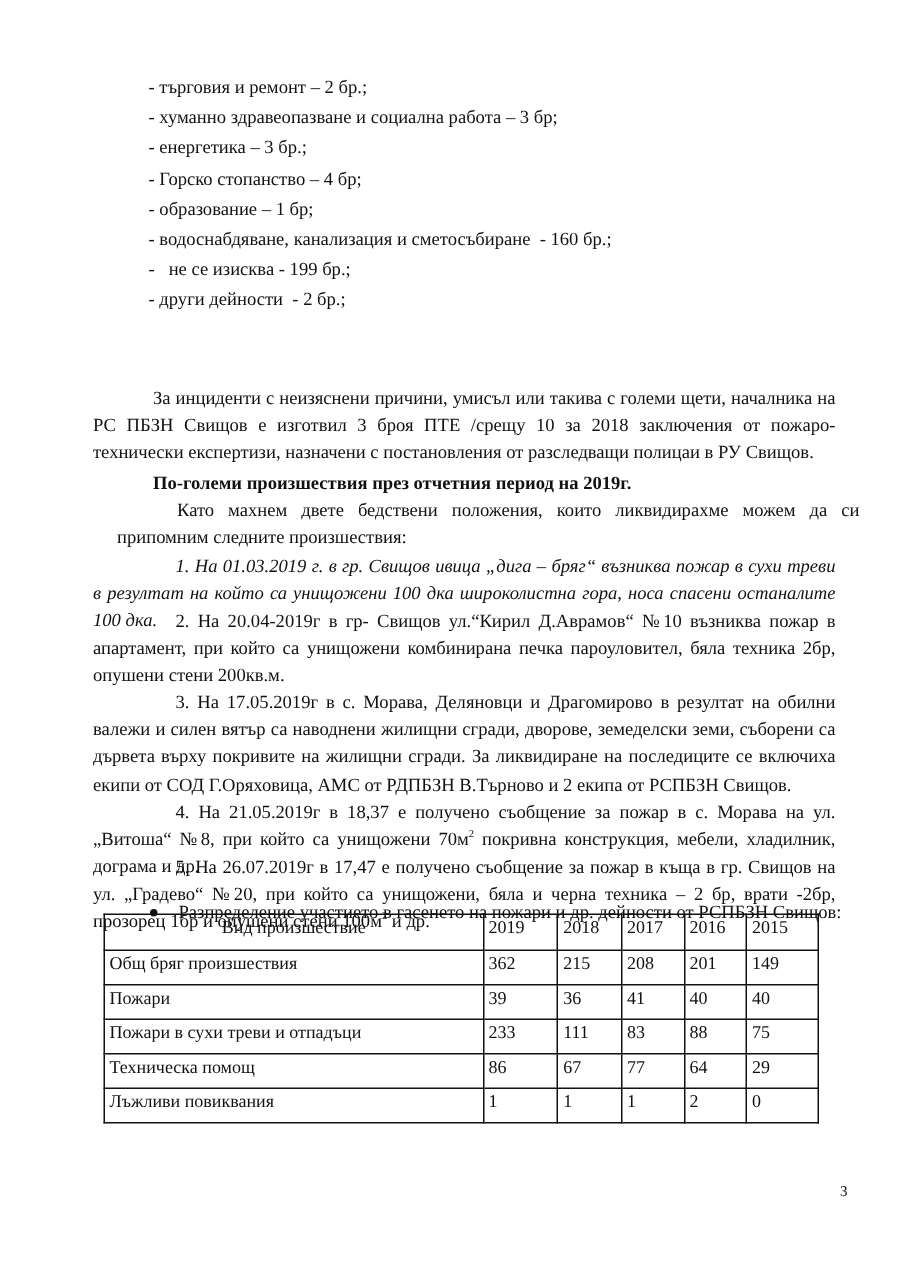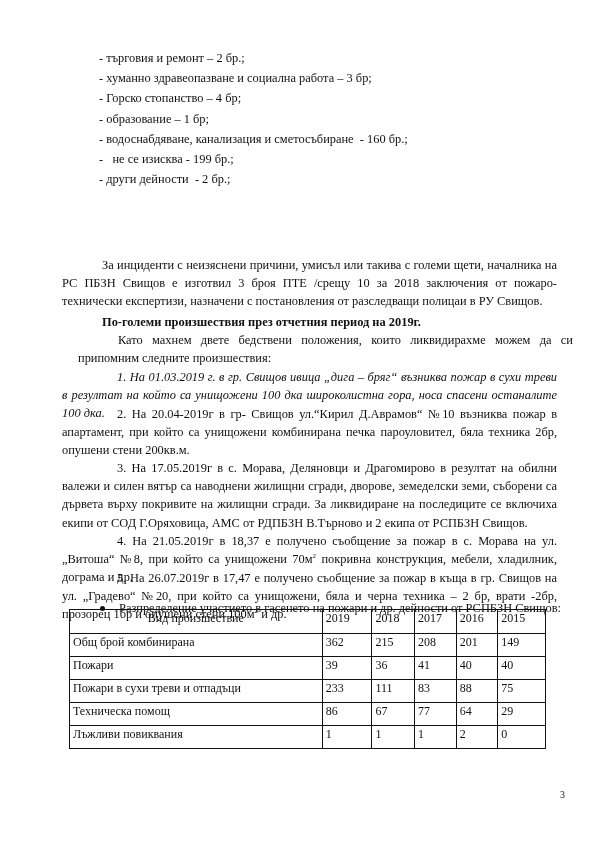--- a/index.html
+++ b/index.html
@@ -46,20 +46,21 @@
   .page-num { position: absolute; left: 560px; top: 789px; font-size: 10px; }
 </style>
 </head>
 <body>
 
 <div class="page">
 
   <div class="list">
     <div class="list-item">- търговия и ремонт – 2 бр.;</div>
     <div class="list-item">- хуманно здравеопазване и социална работа – 3 бр;</div>
+    <div class="list-item">- енергетика – 3 бр.;</div>
     <div class="list-item">- Горско стопанство – 4 бр;</div>
     <div class="list-item">- образование – 1 бр;</div>
     <div class="list-item">- водоснабдяване, канализация и сметосъбиране  - 160 бр.;</div>
     <div class="list-item">-   не се изисква - 199 бр.;</div>
     <div class="list-item">- други дейности  - 2 бр.;</div>
   </div>
 
   <div class="para p-expert">За инциденти с неизяснени причини, умисъл или такива с големи щети, началника на РС ПБЗН Свищов е изготвил 3 броя  ПТЕ /срещу 10 за 2018 заключения от пожаро-технически експертизи, назначени с постановления от разследващи полицаи в РУ Свищов.</div>
 
   <div class="heading">По-големи произшествия през отчетния период на 2019г.</div>
@@ -80,21 +81,21 @@
     <tbody>
         <tr class="head">
       <td class="c-label h-label">Вид произшествие</td>
       <td class="c-year">2019</td>
       <td class="c-y2">2018</td>
       <td class="c-y3">2017</td>
       <td class="c-y4">2016</td>
       <td class="c-y5">2015</td>
     </tr>
     <tr>
-      <td>Общ брой комбинирана</td>
+      <td>Общ бряг произшествия</td>
       <td>362</td>
       <td>215</td>
       <td>208</td>
       <td>201</td>
       <td>149</td>
     </tr>
     <tr>
       <td>Пожари</td>
       <td>39</td>
       <td>36</td>

